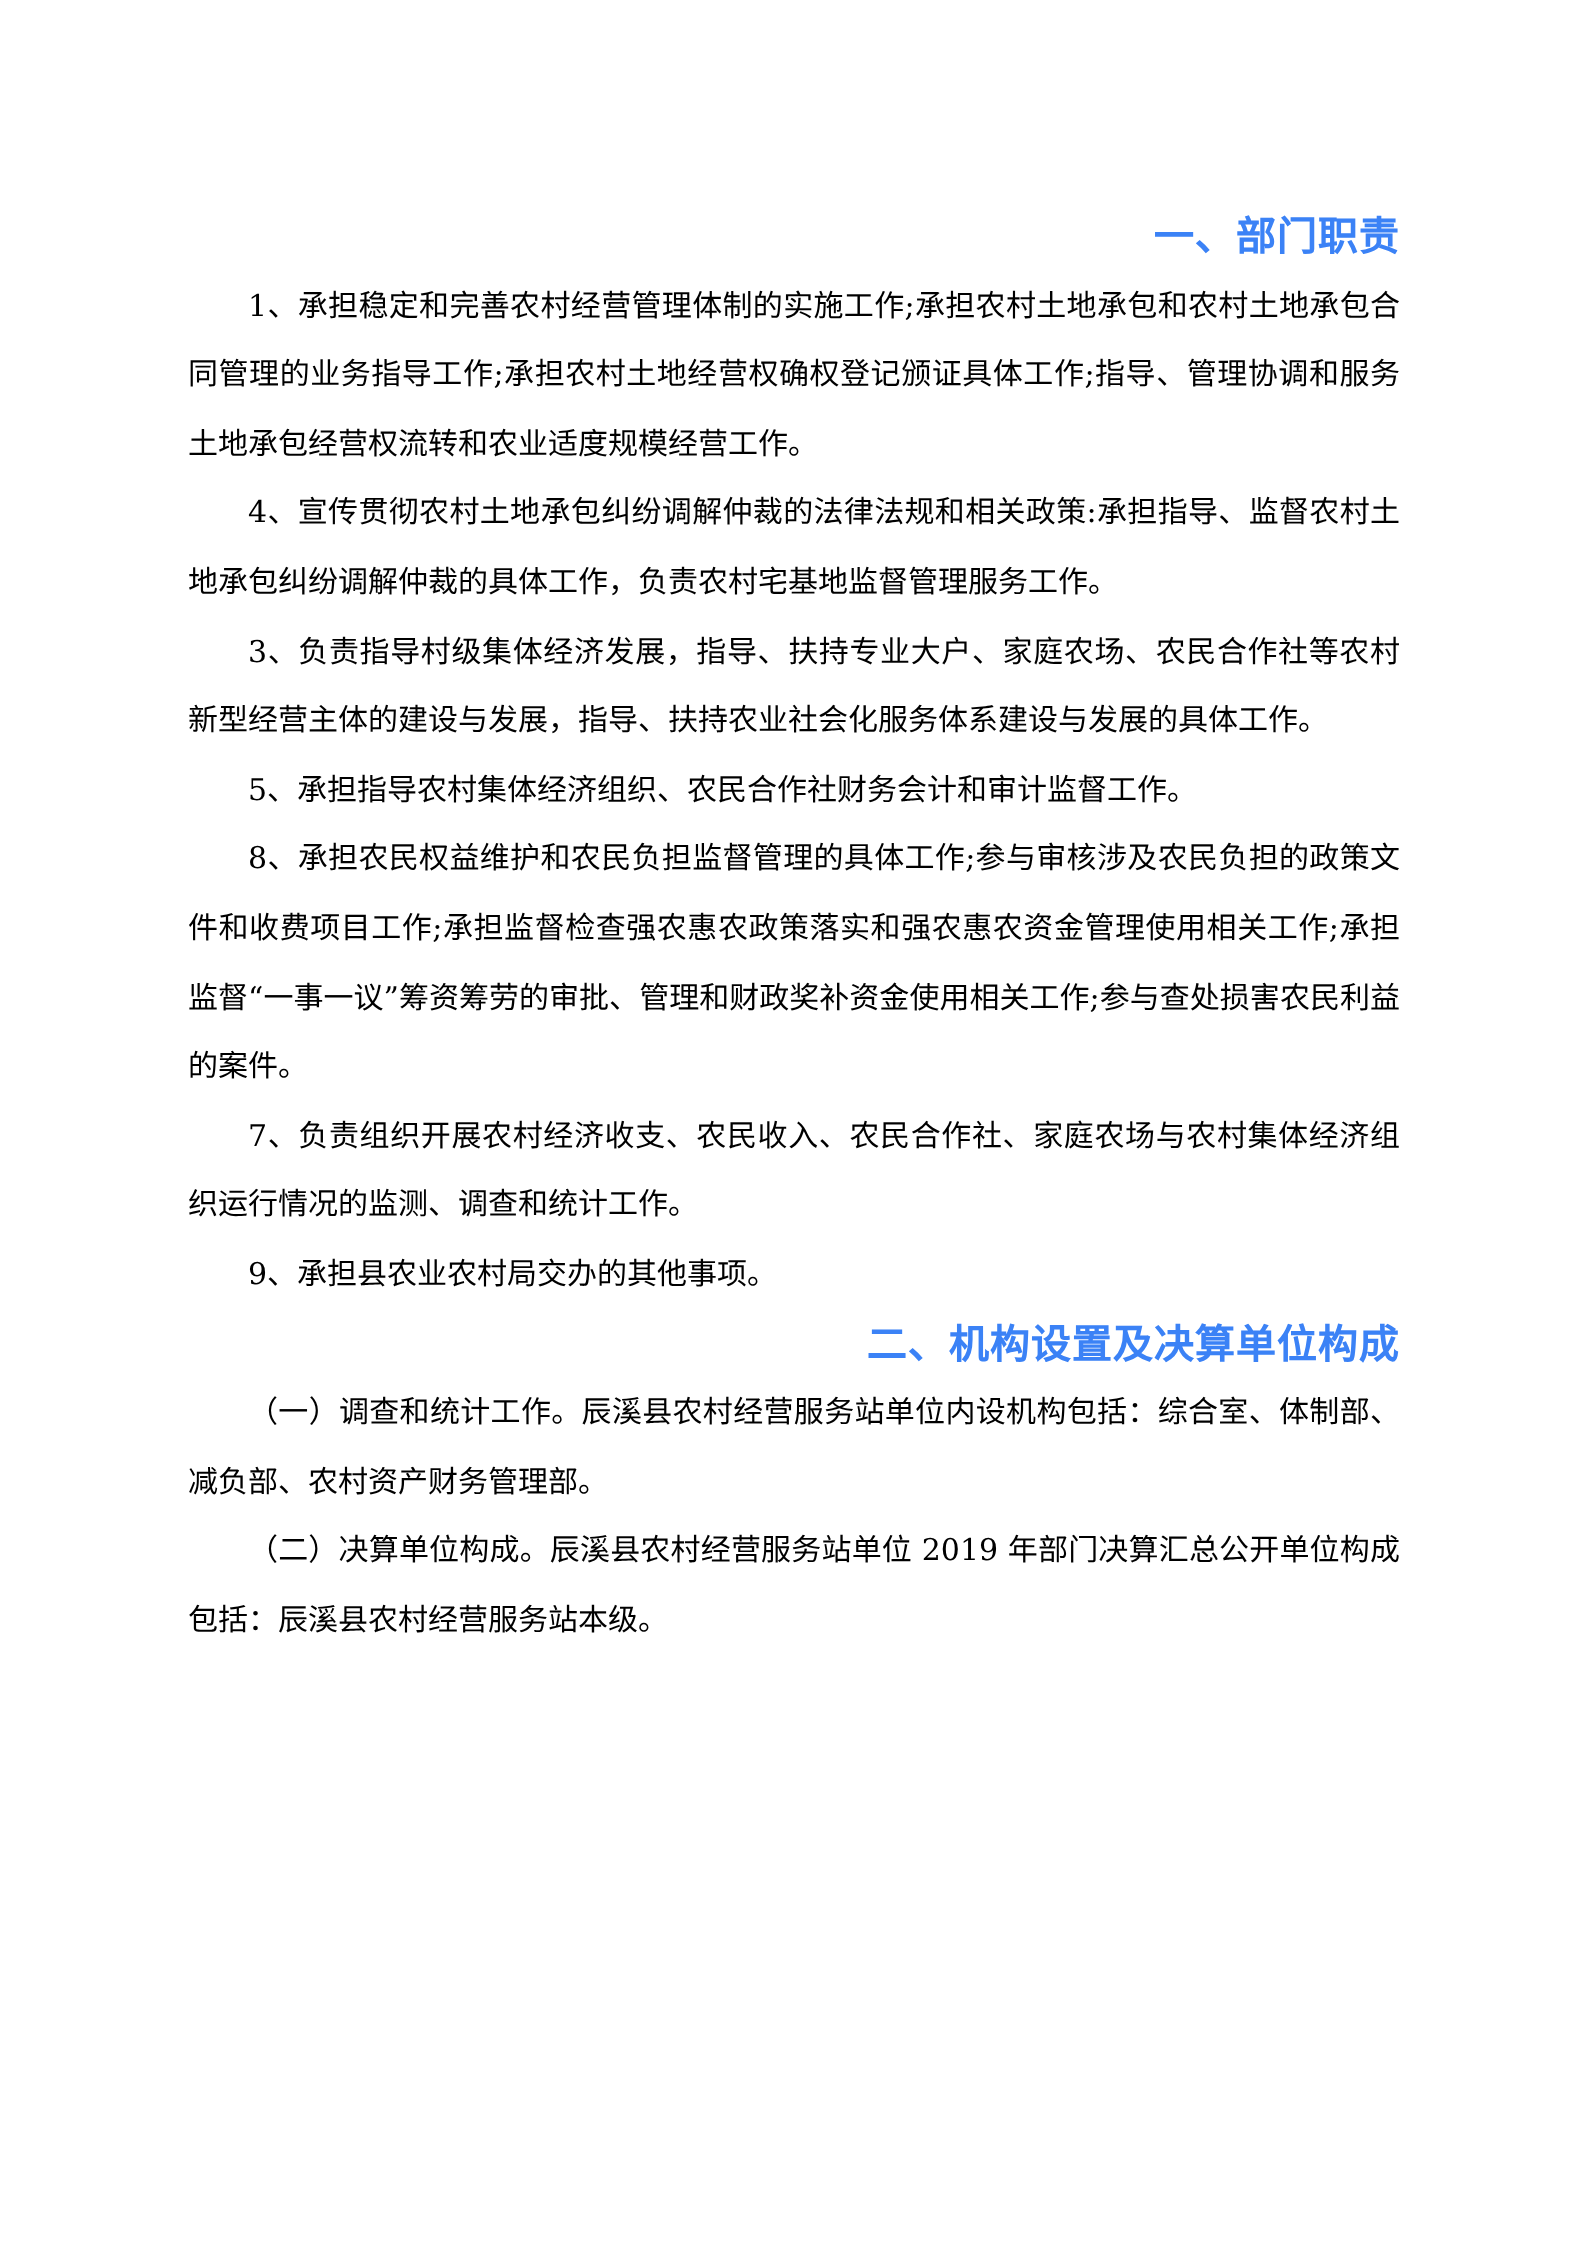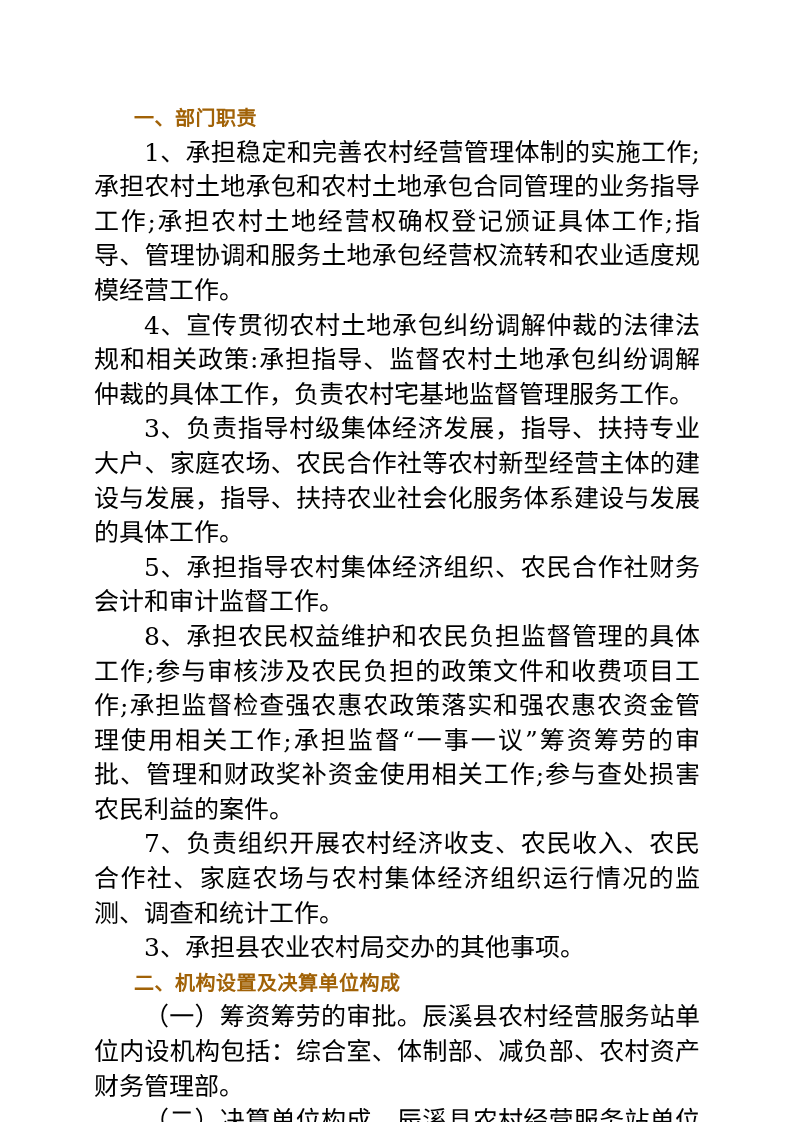--- a/index.html
+++ b/index.html
@@ -21,25 +21,26 @@
     top: 101px;
     left: 94px;
     width: 606px;
   }
   .doc-heading {
     font-family: "DejaVu Sans", "Liberation Sans", sans-serif;
     font-weight: bold;
     font-size: 20px;
     line-height: 34.6px;
     text-indent: 2em;
-    color: #a16207;
+    color: #3b82f6;
     letter-spacing: 0.5px;
+    text-align: right;
   }
   .doc-para {
-    font-size: 25px;
+    font-size: 15px;
     line-height: 34.6px;
     text-indent: 2em;
     text-align: justify;
     text-justify: inter-ideograph;
     color: #000000;
     word-break: break-all;
   }
 </style>
 </head>
 <body>
@@ -54,22 +55,22 @@
     <p class="doc-para">4、宣传贯彻农村土地承包纠纷调解仲裁的法律法规和相关政策:承担指导、监督农村土地承包纠纷调解仲裁的具体工作，负责农村宅基地监督管理服务工作。</p>
 
     <p class="doc-para">3、负责指导村级集体经济发展，指导、扶持专业大户、家庭农场、农民合作社等农村新型经营主体的建设与发展，指导、扶持农业社会化服务体系建设与发展的具体工作。</p>
 
     <p class="doc-para">5、承担指导农村集体经济组织、农民合作社财务会计和审计监督工作。</p>
 
     <p class="doc-para">8、承担农民权益维护和农民负担监督管理的具体工作;参与审核涉及农民负担的政策文件和收费项目工作;承担监督检查强农惠农政策落实和强农惠农资金管理使用相关工作;承担监督“一事一议”筹资筹劳的审批、管理和财政奖补资金使用相关工作;参与查处损害农民利益的案件。</p>
 
     <p class="doc-para">7、负责组织开展农村经济收支、农民收入、农民合作社、家庭农场与农村集体经济组织运行情况的监测、调查和统计工作。</p>
 
-    <p class="doc-para">3、承担县农业农村局交办的其他事项。</p>
+    <p class="doc-para">9、承担县农业农村局交办的其他事项。</p>
 
     <h2 class="doc-heading">二、机构设置及决算单位构成</h2>
 
-    <p class="doc-para">（一）筹资筹劳的审批。辰溪县农村经营服务站单位内设机构包括：综合室、体制部、减负部、农村资产财务管理部。</p>
+    <p class="doc-para">（一）调查和统计工作。辰溪县农村经营服务站单位内设机构包括：综合室、体制部、减负部、农村资产财务管理部。</p>
 
     <p class="doc-para">（二）决算单位构成。辰溪县农村经营服务站单位 2019 年部门决算汇总公开单位构成包括：辰溪县农村经营服务站本级。</p>
 
   </div>
 </div>
 
 </body></html>

